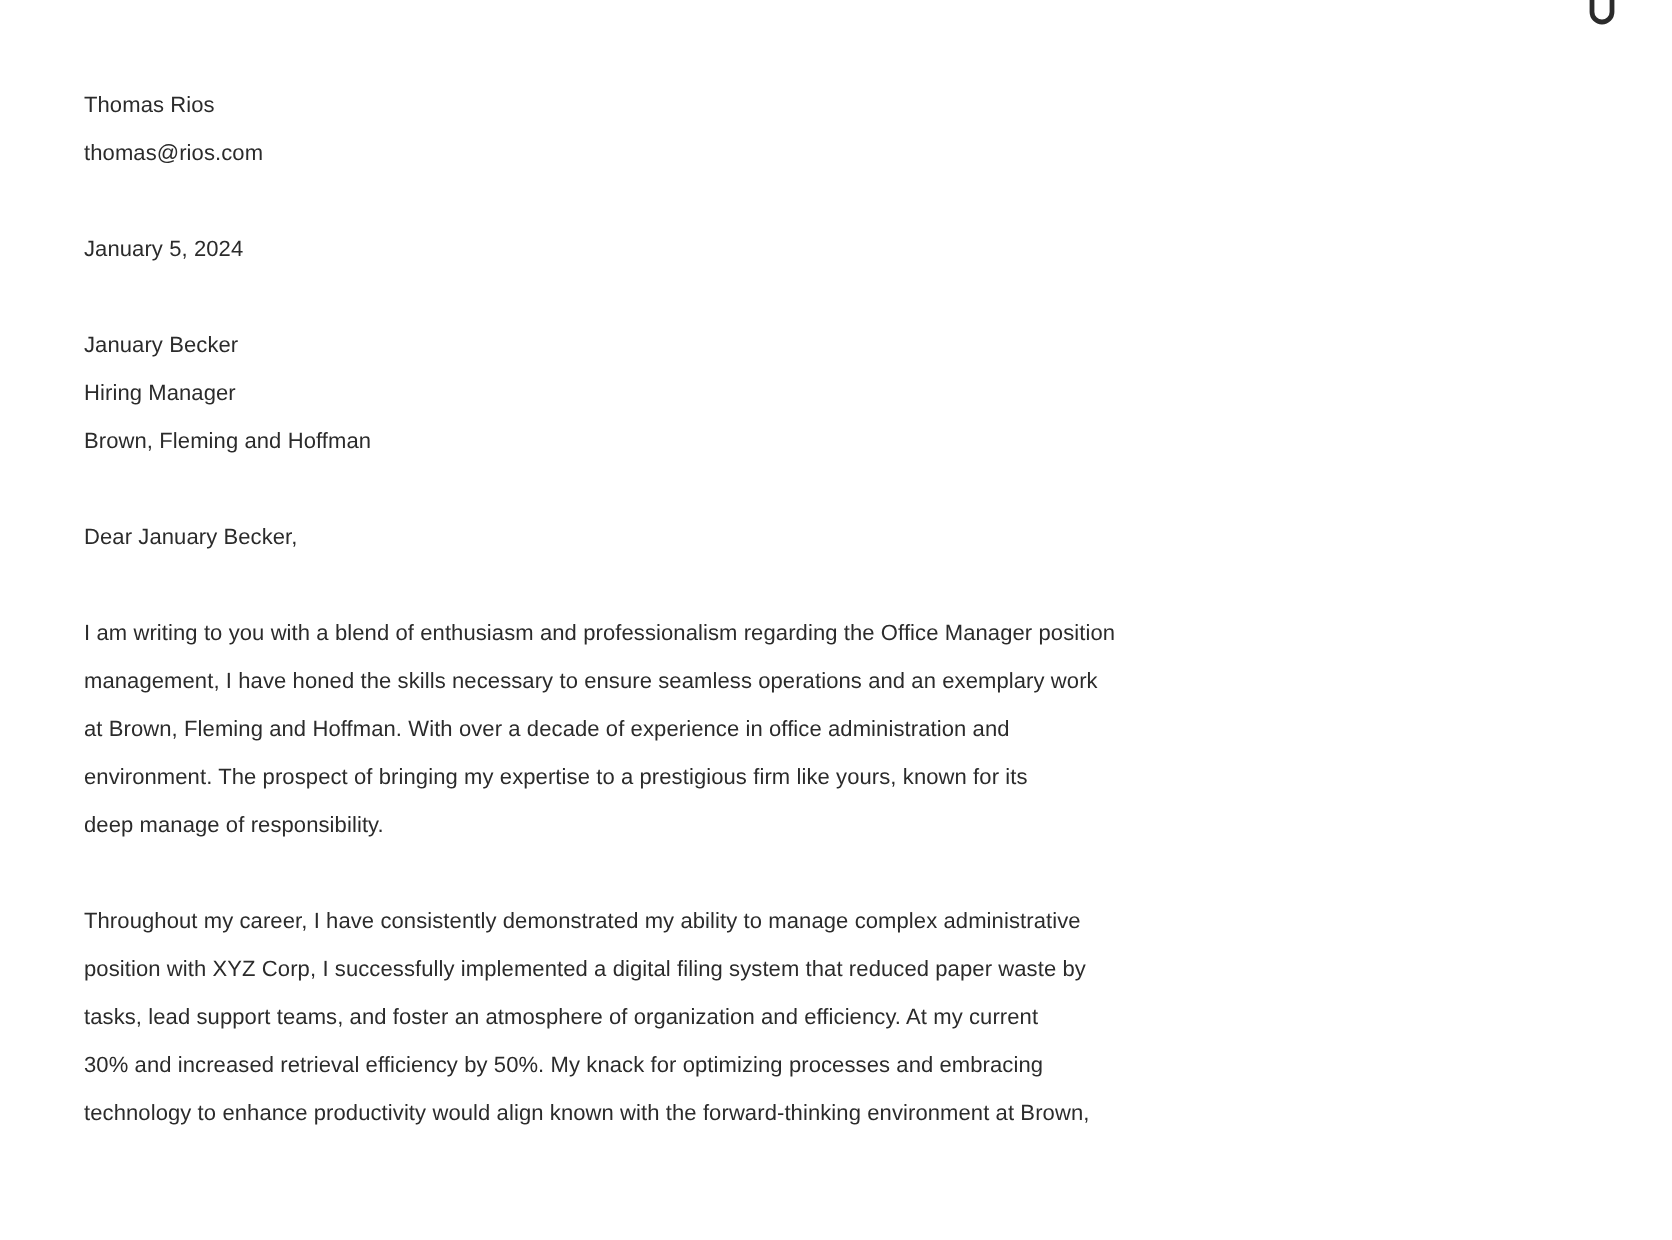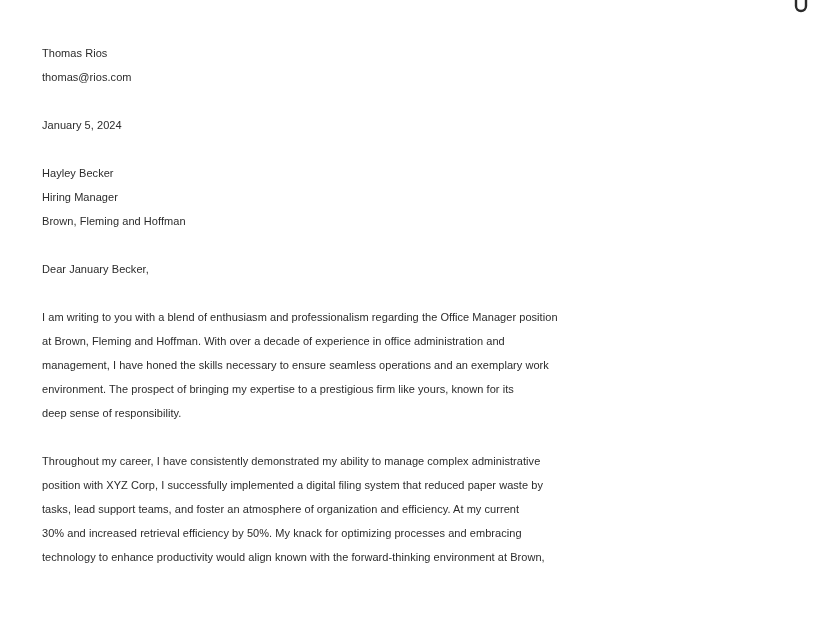--- a/index.html
+++ b/index.html
@@ -21,33 +21,33 @@
 
 <div class="letter">
   <div>
     <span class="line">Thomas Rios</span>
     <span class="line">thomas@rios.com</span>
   </div>
   <div class="gap"></div>
   <span class="line">January 5, 2024</span>
   <div class="gap"></div>
   <div>
-    <span class="line">Hayley Becker</span>
+    <span class="line">January Becker</span>
     <span class="line">Hiring Manager</span>
     <span class="line">Brown, Fleming and Hoffman</span>
   </div>
   <div class="gap"></div>
   <span class="line">Dear January Becker,</span>
   <div class="gap"></div>
   <div class="para">
     <span class="line">I am writing to you with a blend of enthusiasm and professionalism regarding the Office Manager position</span>
+    <span class="line">management, I have honed the skills necessary to ensure seamless operations and an exemplary work</span>
     <span class="line">at Brown, Fleming and Hoffman. With over a decade of experience in office administration and</span>
-    <span class="line">management, I have honed the skills necessary to ensure seamless operations and an exemplary work</span>
     <span class="line">environment. The prospect of bringing my expertise to a prestigious firm like yours, known for its</span>
-    <span class="line">deep sense of responsibility.</span>
+    <span class="line">deep manage of responsibility.</span>
   </div>
   <div class="gap"></div>
   <div class="para">
     <span class="line">Throughout my career, I have consistently demonstrated my ability to manage complex administrative</span>
     <span class="line">position with XYZ Corp, I successfully implemented a digital filing system that reduced paper waste by</span>
     <span class="line">tasks, lead support teams, and foster an atmosphere of organization and efficiency. At my current</span>
     <span class="line">30% and increased retrieval efficiency by 50%. My knack for optimizing processes and embracing</span>
     <span class="line">technology to enhance productivity would align known with the forward-thinking environment at Brown,</span>
   </div>
 </div>

